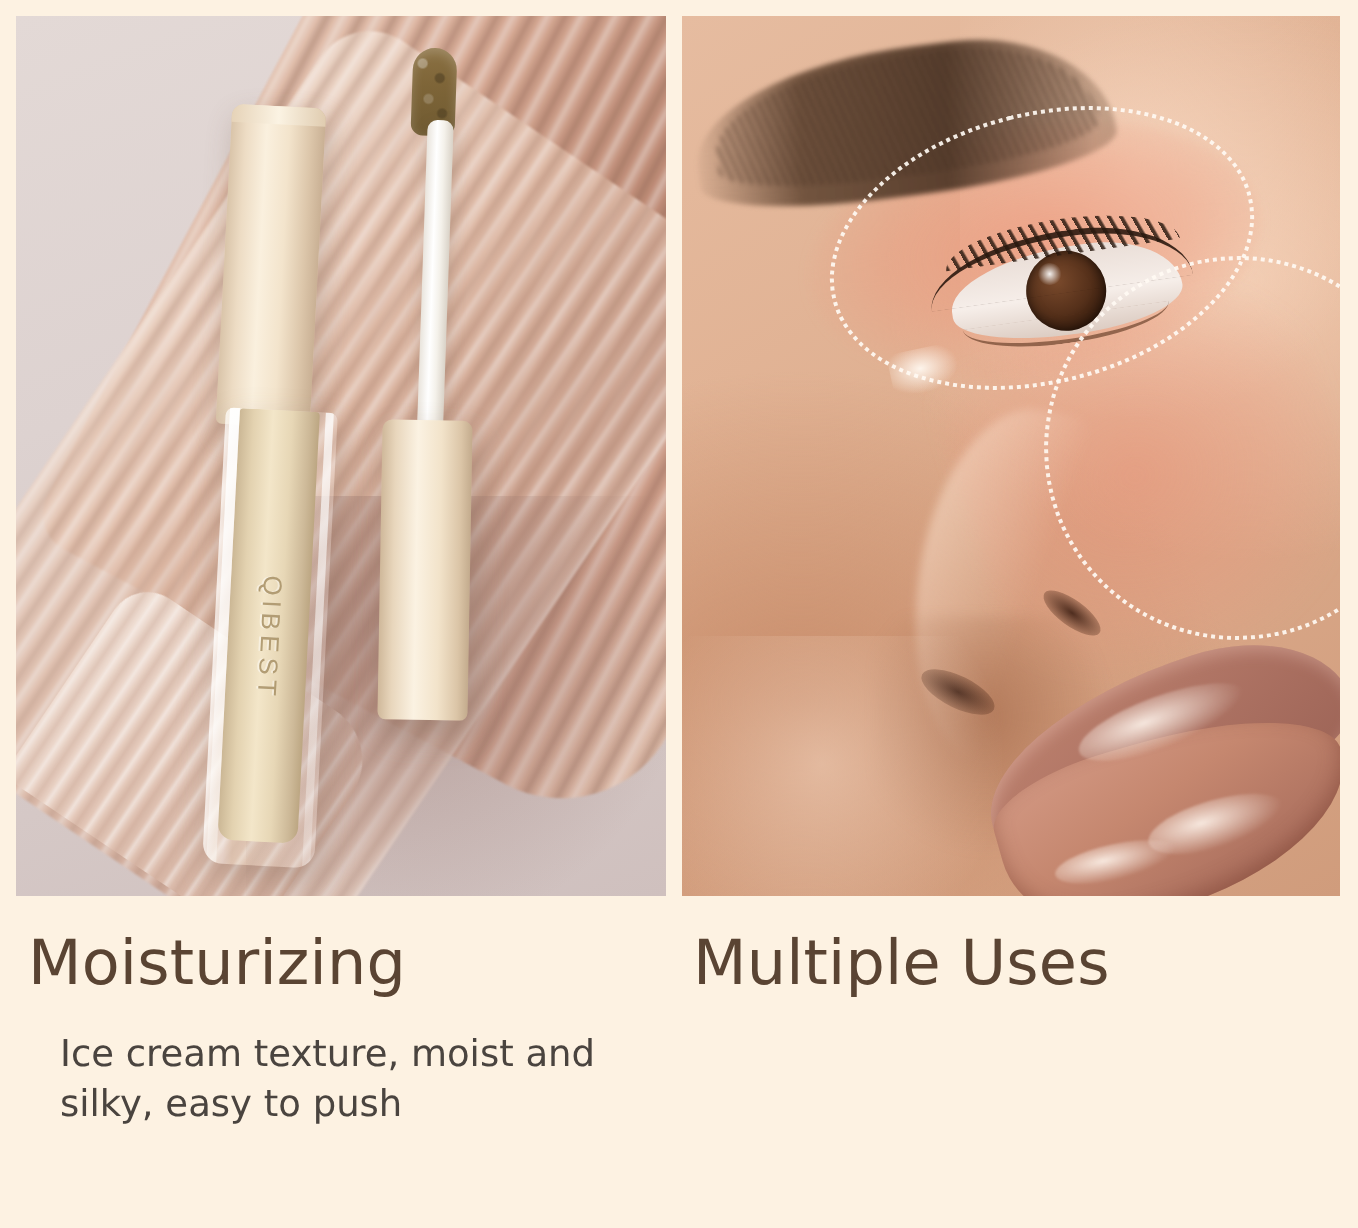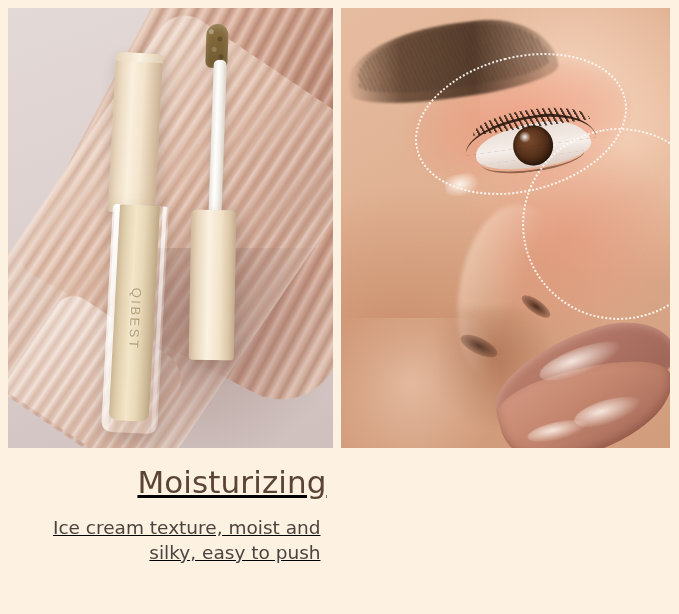--- a/index.html
+++ b/index.html
@@ -440,40 +440,39 @@
     position: absolute;
     left: -20px; bottom: -30px;
     width: 180px; height: 160px;
     background: radial-gradient(ellipse at 50% 40%, rgba(255,232,214,0.45) 0%, rgba(255,232,214,0) 72%);
   }
 
   
   .caption {
     flex: 1 1 auto;
     padding: 17px 6px 0 6px;
-    text-align: right;
+    text-align: left;
     box-sizing: border-box;
-    text-decoration: underline;
   }
   .caption-title {
     font-family: "DejaVu Sans", sans-serif;
     font-size: 31px;
     font-weight: 400;
     line-height: 1.12;
     color: #5A4433;
     margin: 0 0 15px 0;
     letter-spacing: 0.1px;
   }
   .caption-body {
     font-family: "DejaVu Sans", sans-serif;
     font-size: 18.5px;
     font-weight: 400;
     line-height: 1.36;
     color: #4A443F;
-    margin: 0;
+    margin: 10px;
     padding: 0 6px;
   }
   .panel-right .caption-body { padding: 0 4px; }
 </style>
 </head>
 <body>
 
 <div class="infographic">
 
   <div class="panel panel-left">
@@ -531,16 +530,17 @@
 
       <div class="lip-upper"></div>
       <div class="lip-lower"></div>
       <div class="lip-gloss g1"></div>
       <div class="lip-gloss g2"></div>
       <div class="lip-gloss g3"></div>
       <div class="chin-shadow"></div>
     </div>
 
     <div class="caption">
+      <p class="caption-title">Multiple Uses</p>
     </div>
   </div>
 
 </div>
 
 </body></html>

